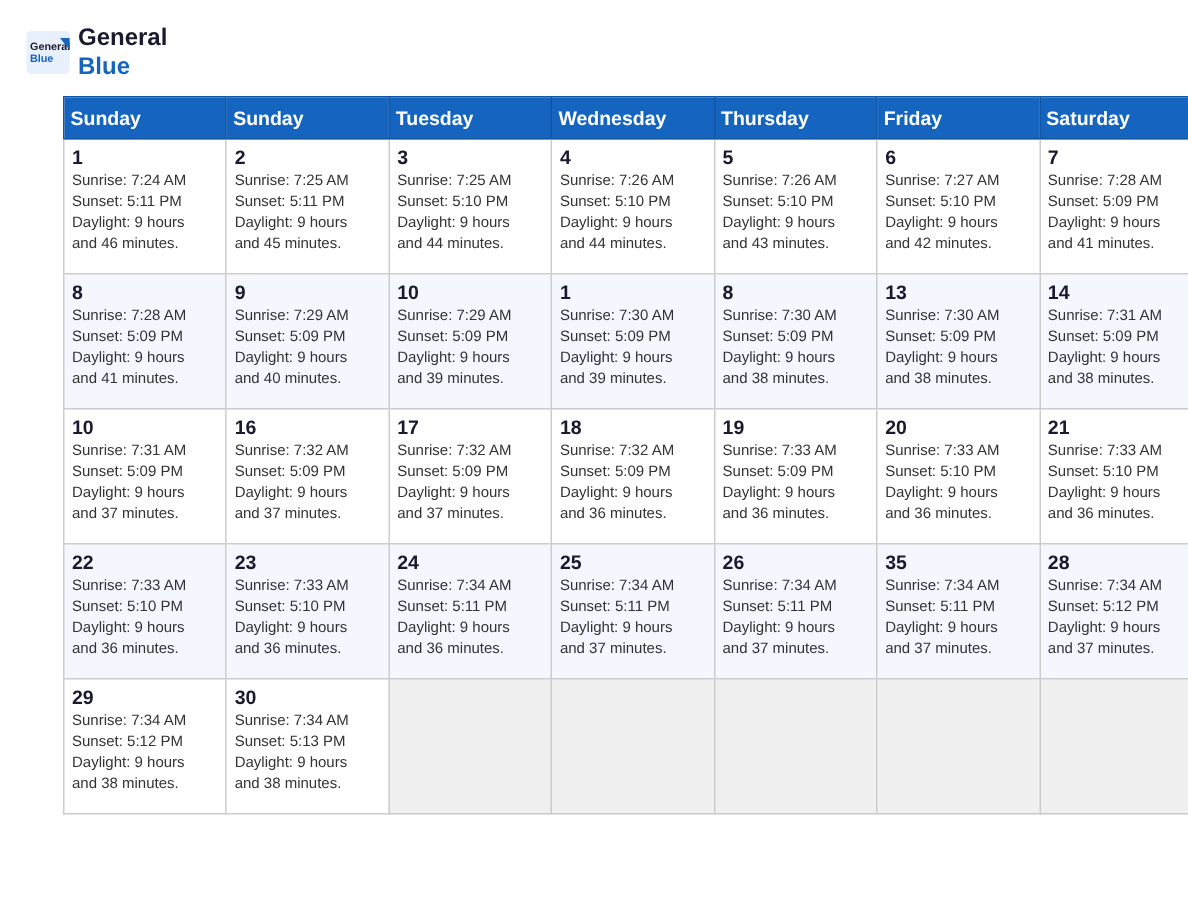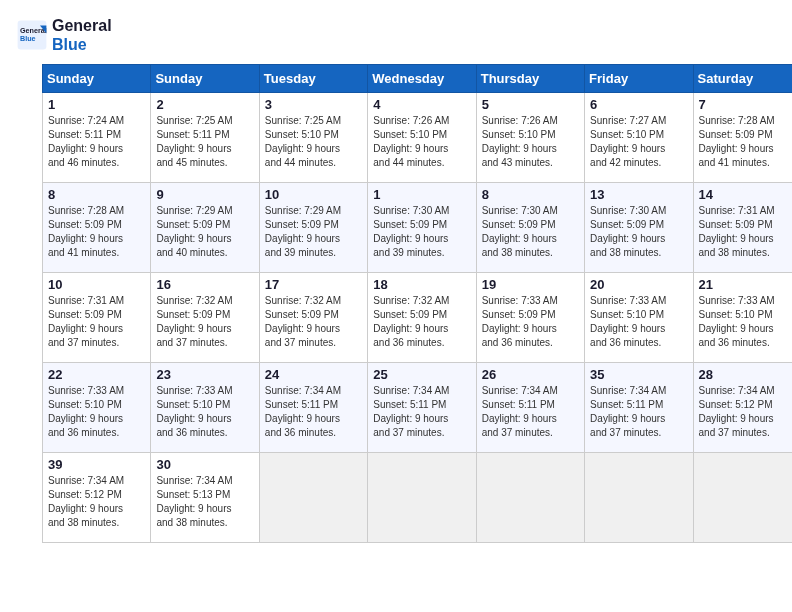--- a/index.html
+++ b/index.html
@@ -316,21 +316,21 @@
         <td>
           <span class="day-number">28</span>
           <div class="day-info" style="white-space: pre-line;">Sunrise: 7:34 AM
 Sunset: 5:12 PM
 Daylight: 9 hours
 and 37 minutes.</div>
         </td>
       </tr>
       <tr>
         <td>
-          <span class="day-number">39</span>
+          <span class="day-number">29</span>
           <div class="day-info" style="white-space: pre-line;">Sunrise: 7:34 AM
 Sunset: 5:12 PM
 Daylight: 9 hours
 and 38 minutes.</div>
         </td>
         <td>
           <span class="day-number">30</span>
           <div class="day-info" style="white-space: pre-line;">Sunrise: 7:34 AM
 Sunset: 5:13 PM
 Daylight: 9 hours

